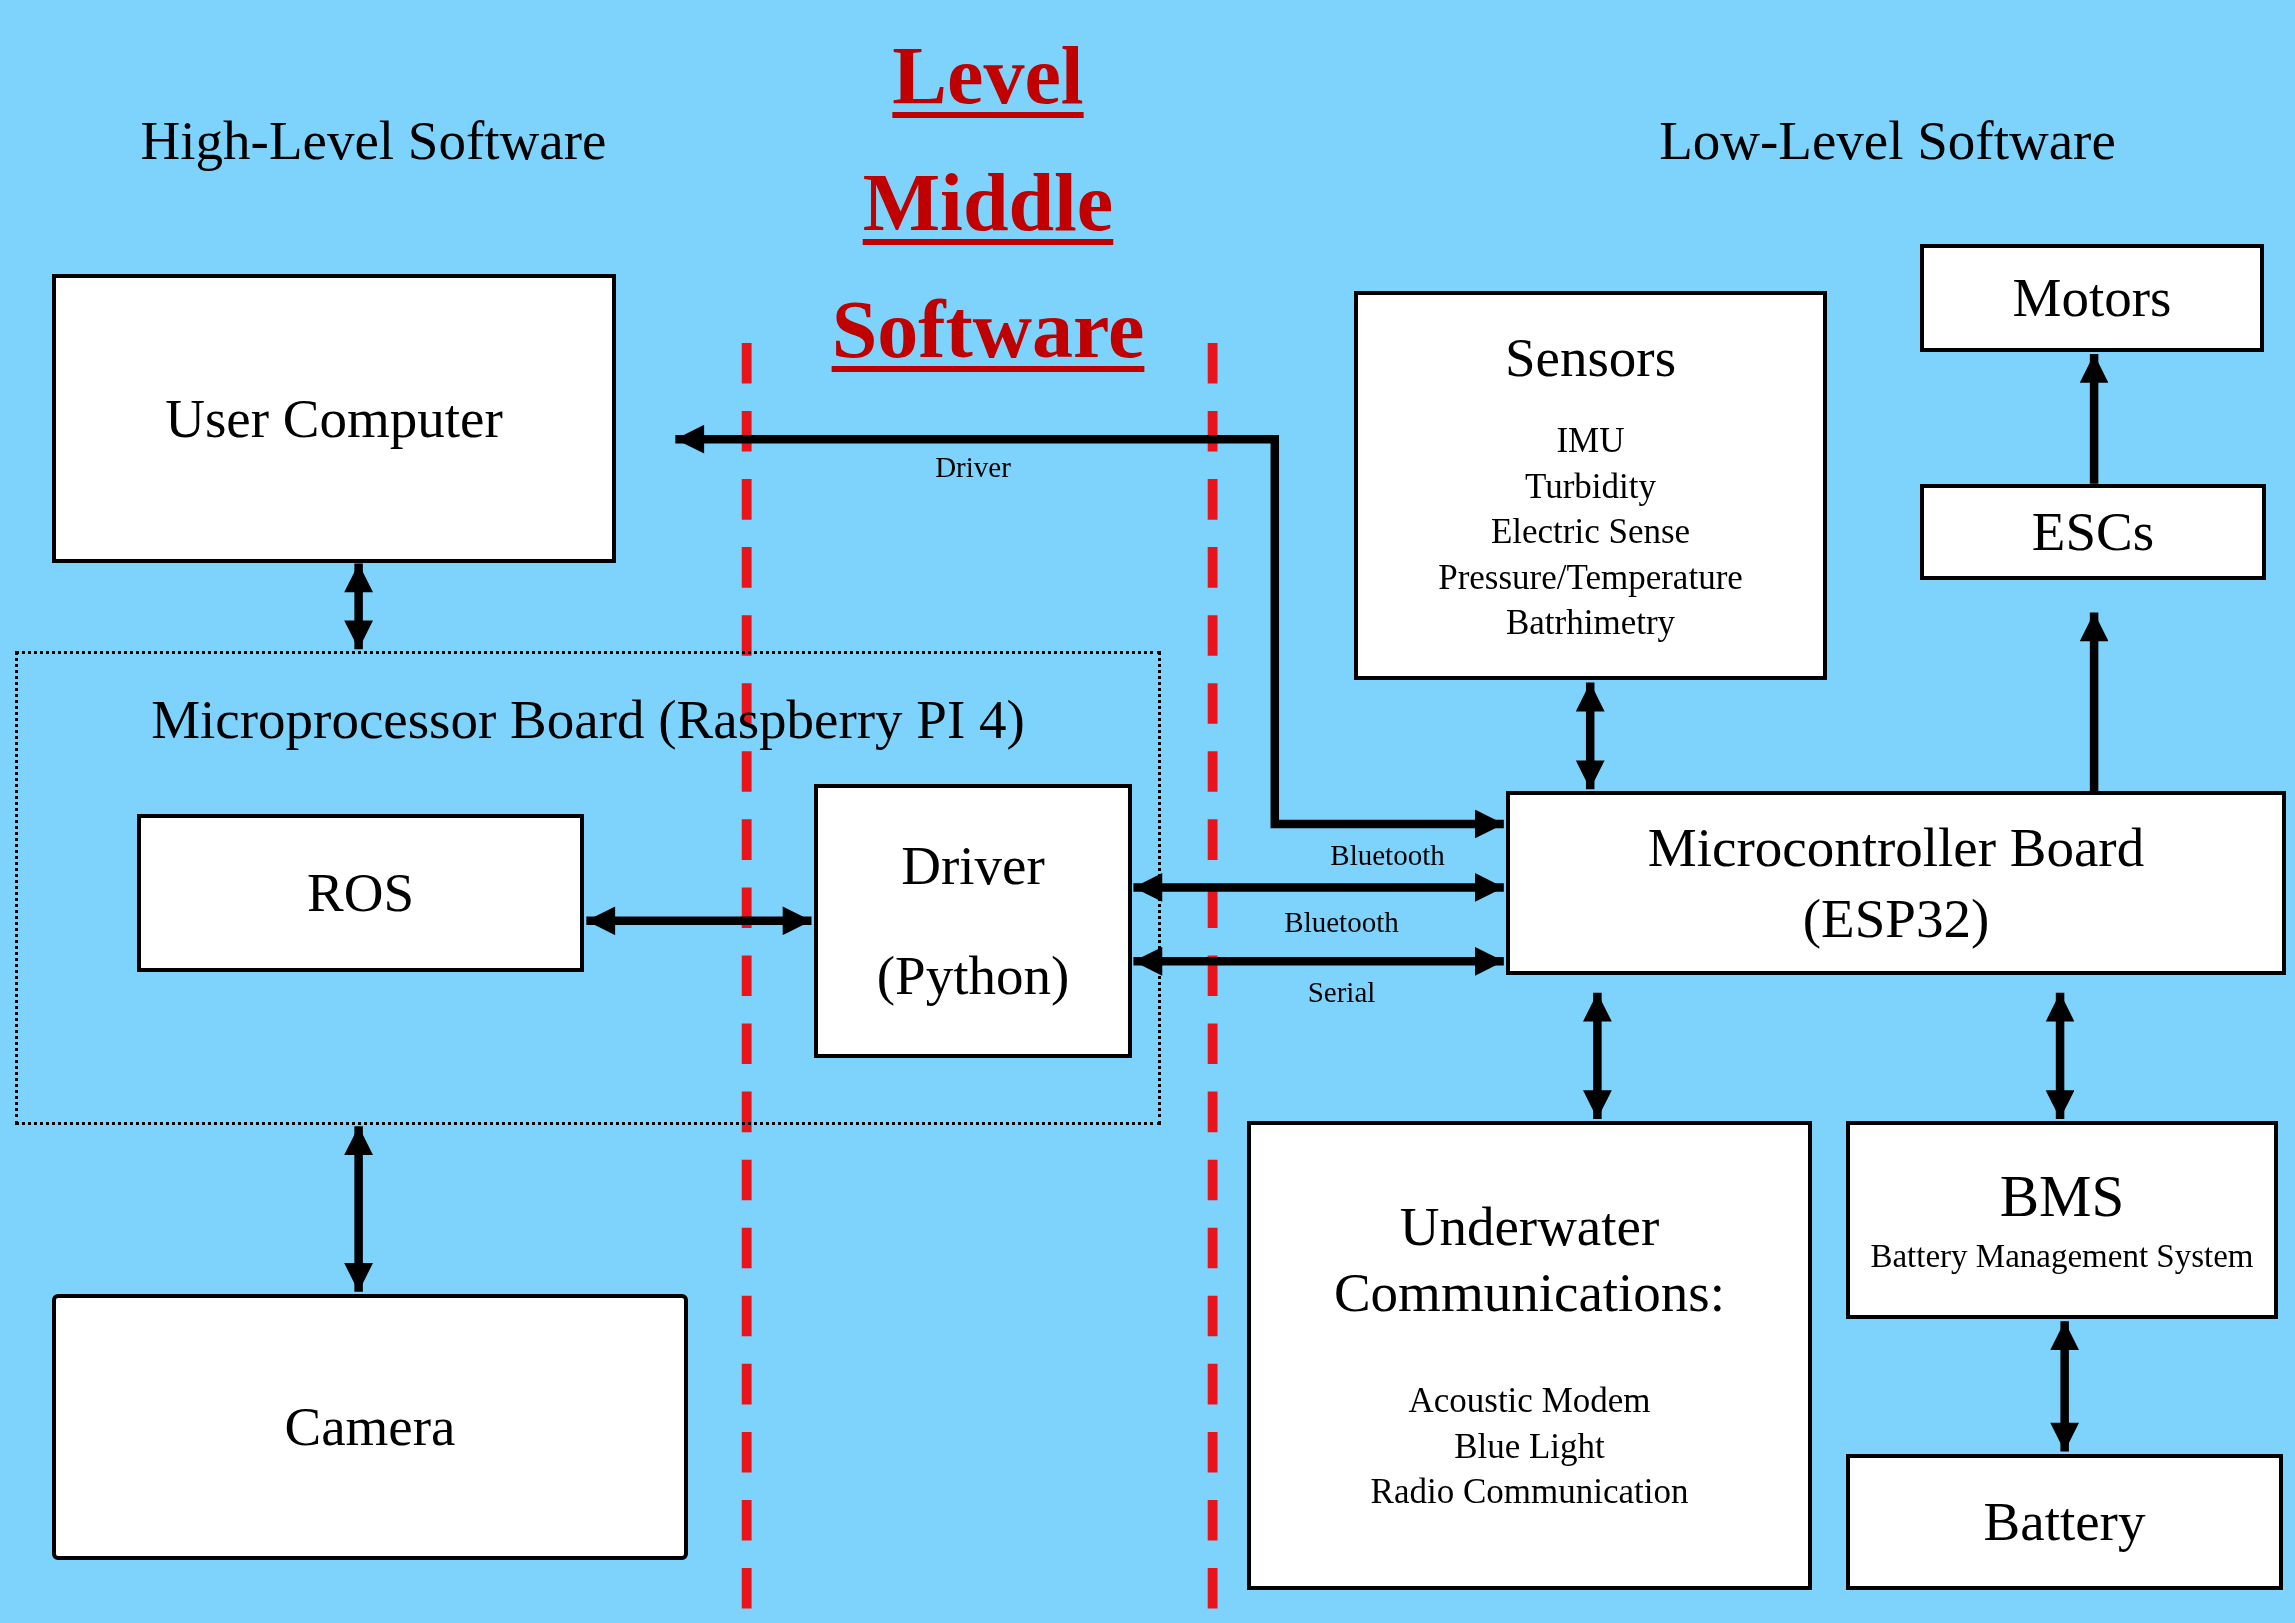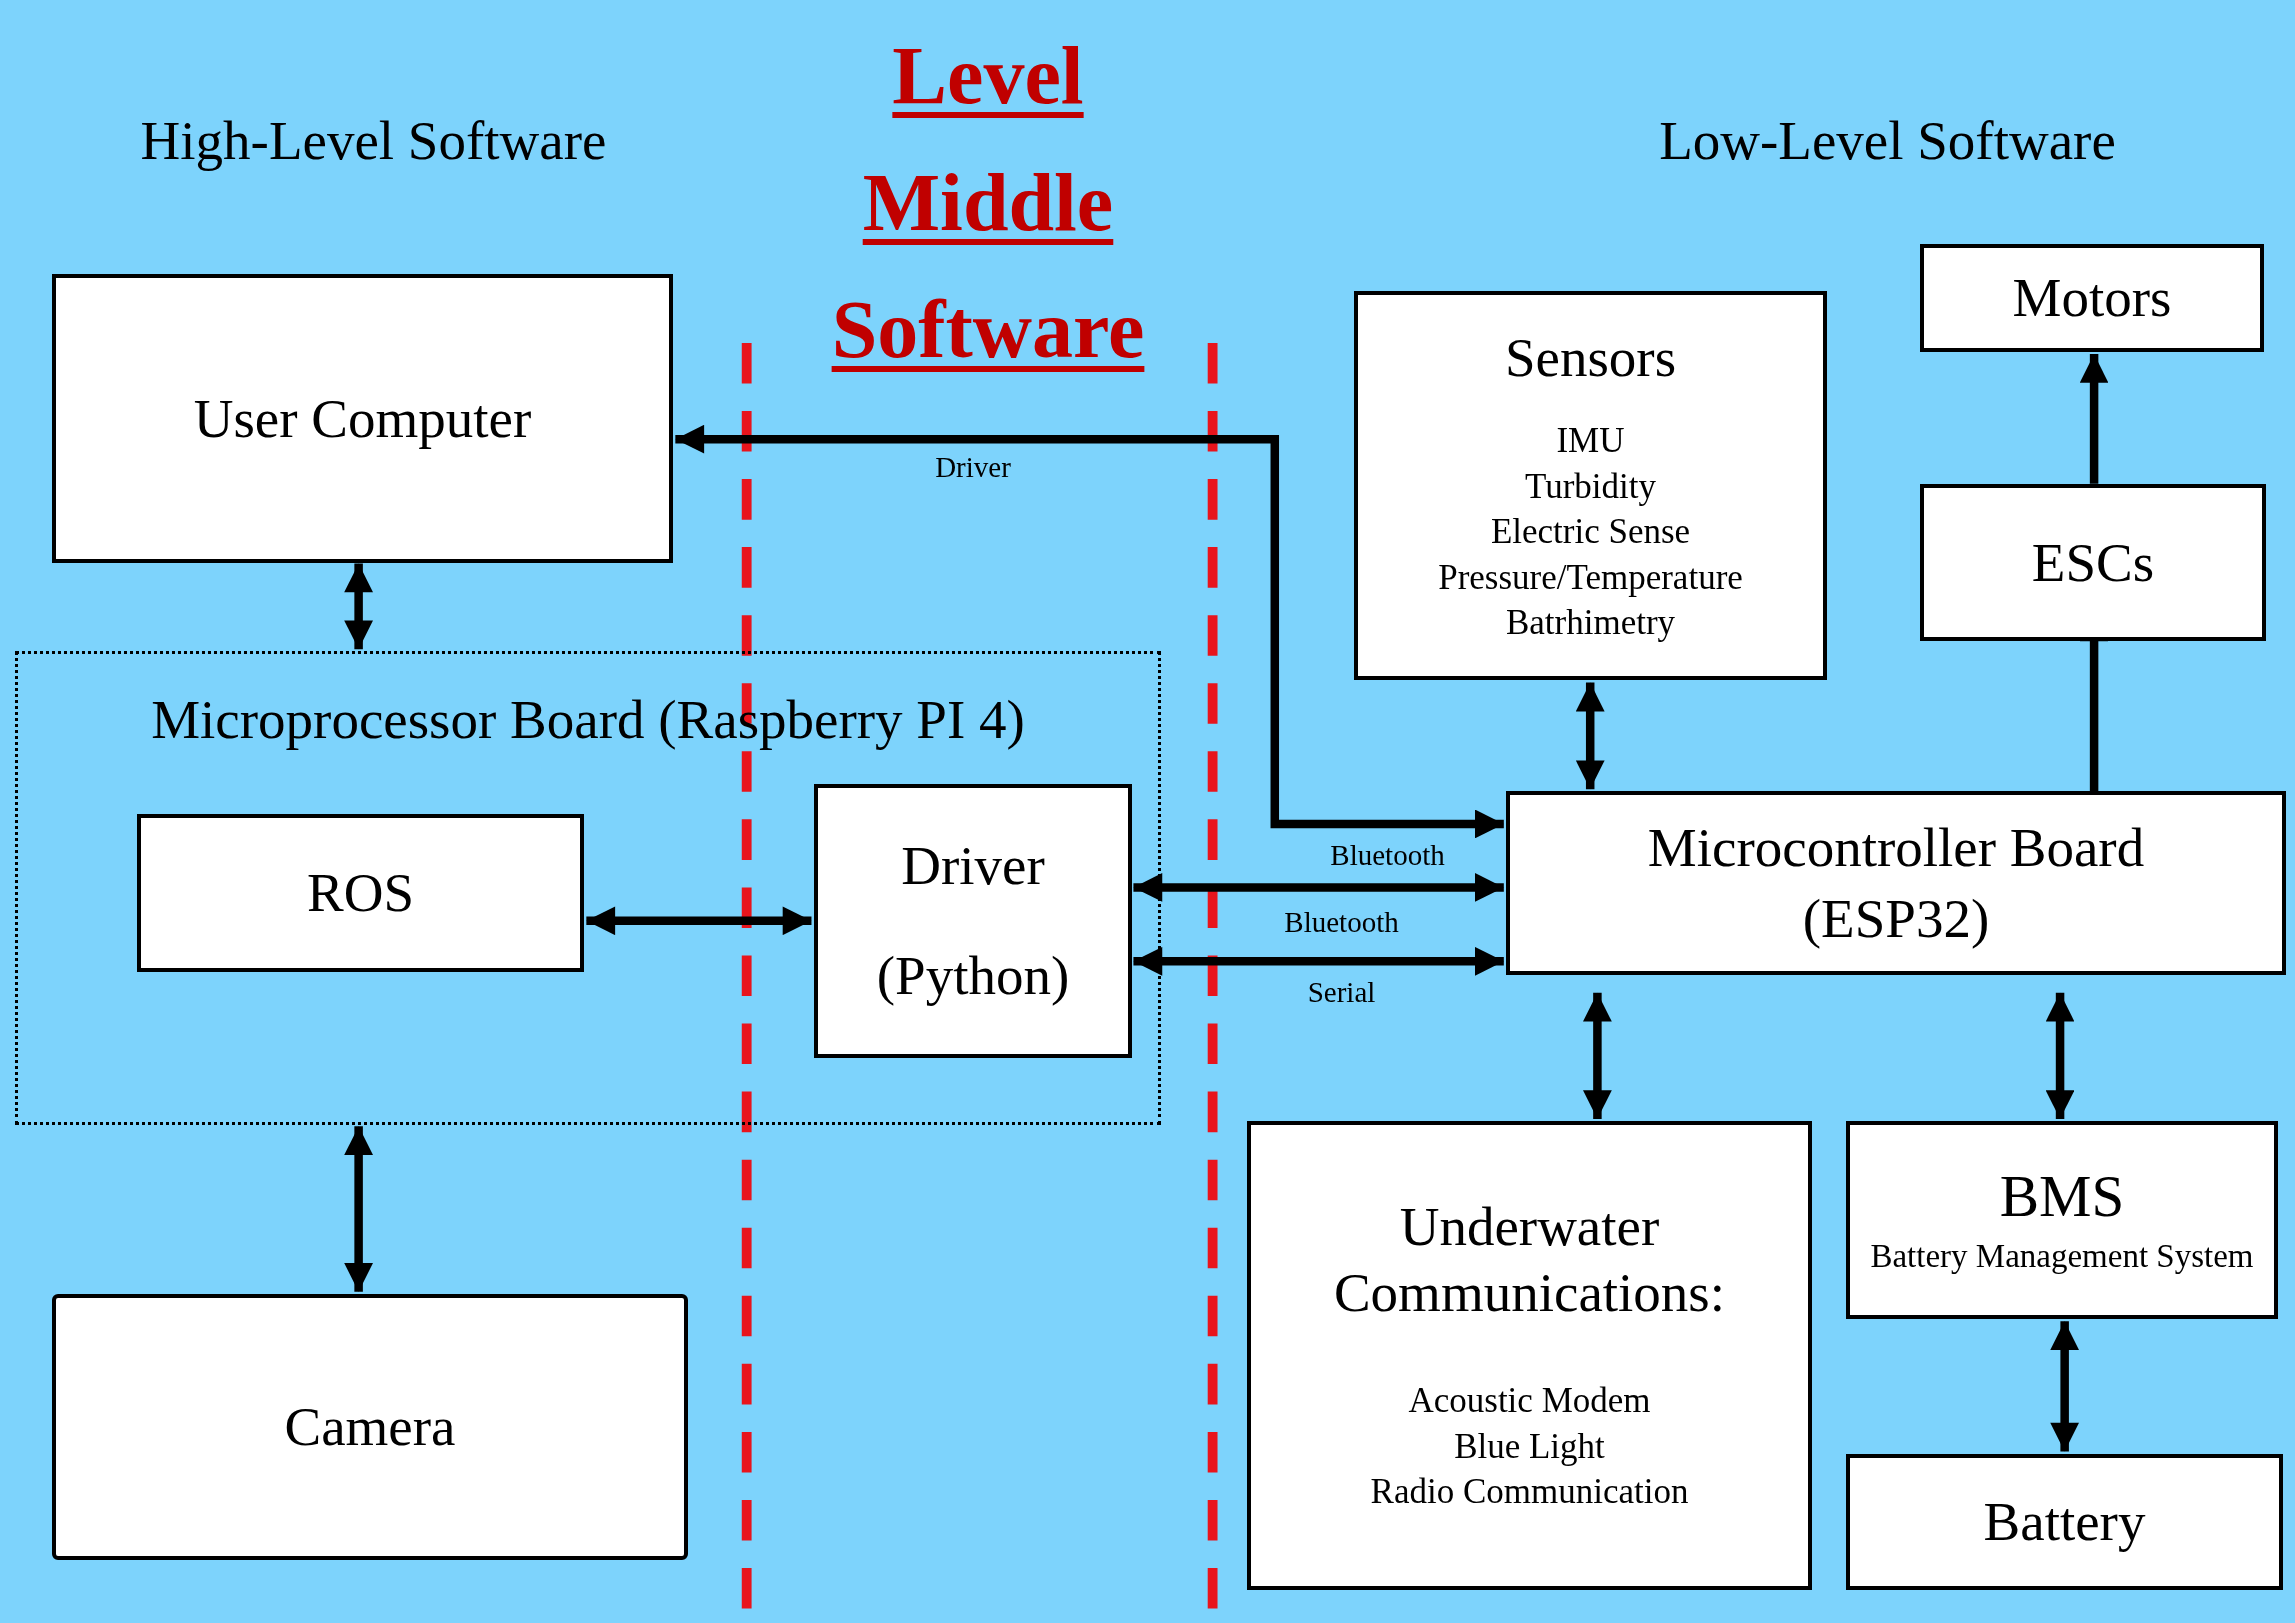--- a/index.html
+++ b/index.html
@@ -58,29 +58,29 @@
   }
   .small-list{font-size:35px;line-height:1.3;}
   .small-list span{display:block;}
   .link-label{
     position:absolute;
     font-size:29px;line-height:1.1;
     text-align:center;
     background:transparent;
   }
   
-  .user-computer{left:52px;top:274px;width:621px;height:289px;}
+  .user-computer{left:52px;top:274px;width:564px;height:289px;}
   .mpb{left:15px;top:651px;width:1146px;height:474px;padding-top:33px;}
   .ros{left:137px;top:814px;width:447px;height:158px;}
   .driver-py{left:814px;top:784px;width:318px;height:274px;justify-content:space-evenly;}
   .camera{left:52px;top:1294px;width:636px;height:266px;border-radius:6px;}
   .sensors{left:1354px;top:291px;width:473px;height:389px;justify-content:flex-start;padding-top:29.5px;}
   .sensors .small-list{margin-top:27.5px;}
   .motors{left:1920px;top:244px;width:344px;height:108px;}
-  .escs{left:1920px;top:484px;width:346px;height:157px;}
+  .escs{left:1920px;top:484px;width:346px;height:96px;}
   .mcu{left:1506px;top:791px;width:780px;height:184px;}
   .mcu .box-label{line-height:1.3;}
   .underwater{left:1247px;top:1121px;width:565px;height:469px;justify-content:flex-start;padding-top:69px;}
   .underwater .box-label{line-height:1.2;}
   .underwater .small-list{margin-top:52px;}
   .bms{left:1846px;top:1121px;width:432px;height:198px;}
   .bms-title{font-size:59px;line-height:1.1;}
   .bms-subtitle{font-size:33px;line-height:1.2;margin-top:7.9px;}
   .battery{left:1846px;top:1454px;width:437px;height:136px;}
   .header-high{left:46px;top:111px;width:655px;}

